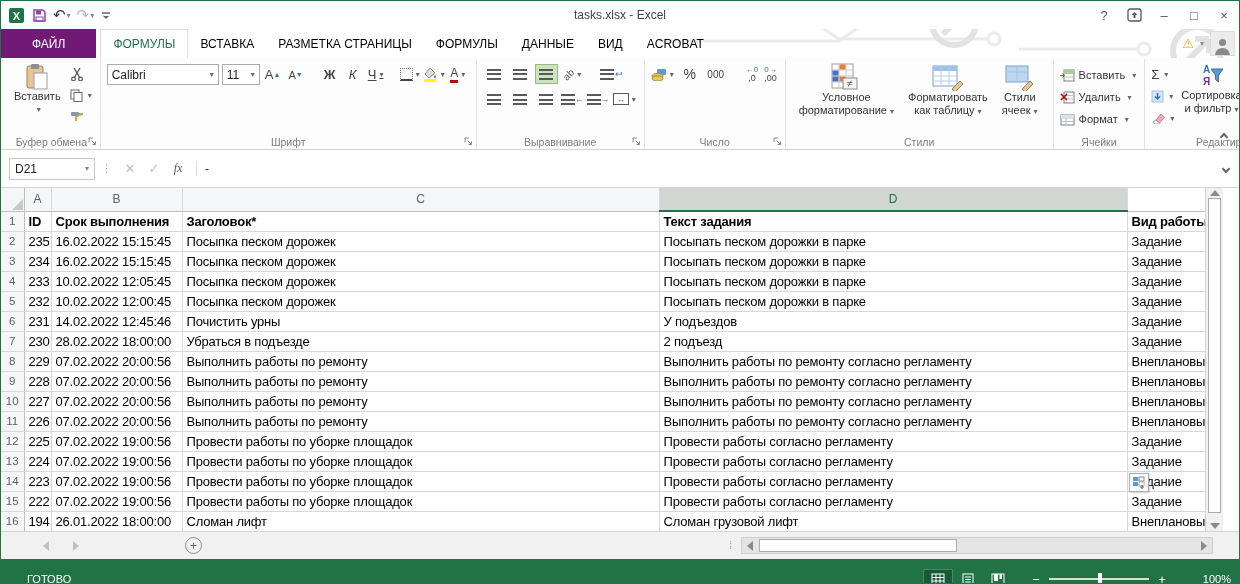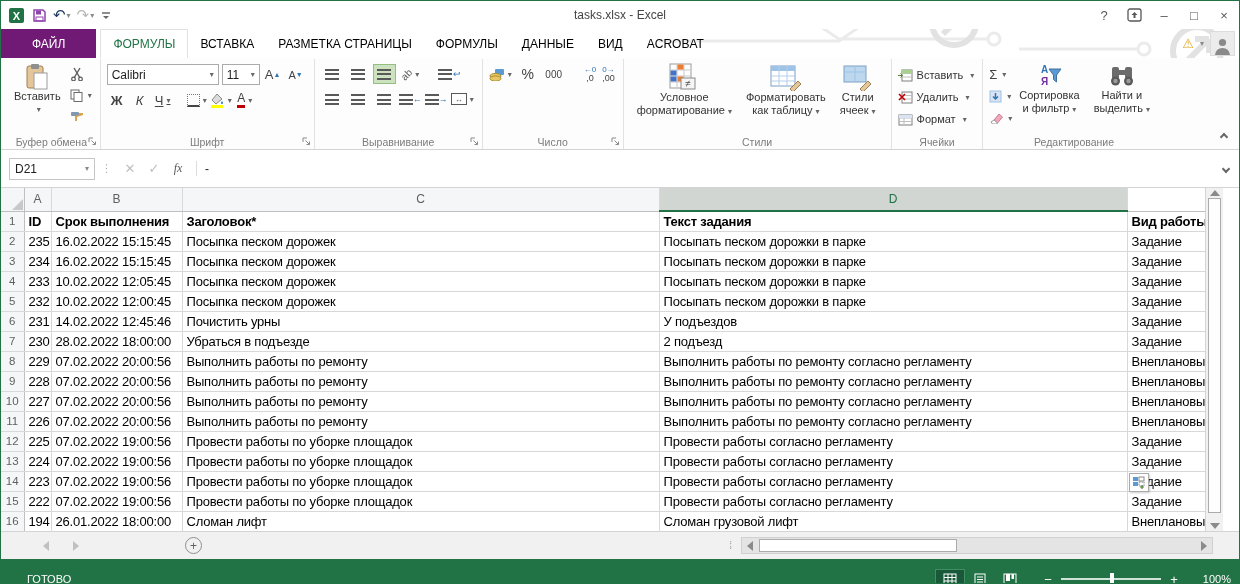--- a/index.html
+++ b/index.html
@@ -101,21 +101,21 @@
   .hsb .sp{flex:1}
   
   .statusbar{height:24px;background:#217346;color:#fff;display:flex;align-items:center;font-size:11px;padding:16px 8px 0 26px}
   .sright{margin-left:auto;display:flex;align-items:center}
   .viewbtn{width:30px;height:20px;display:flex;align-items:center;justify-content:center}
   .viewbtn.on{background:#19593a;border:1px solid #3e8d63}
   .zminus{margin-left:16px;font-size:13px;width:14px;text-align:center}
   .ztrack{width:100px;height:2px;background:#cfe3d7;position:relative;margin:0 6px}
   .zhandle{position:absolute;left:49px;top:-5px;width:4px;height:12px;background:#fff}
   .zplus{font-size:13px;width:14px;text-align:center}
-  .zlevel{margin-left:16px;width:34px;text-align:right}
+  .zlevel{margin-left:28px;width:34px;text-align:right}
 </style>
 </head>
 <body>
 
 <div class="window">
 
   <svg class="circuit" width="640" height="58" viewBox="0 0 640 58">
     <g stroke="#ebebeb" stroke-width="3" fill="none">
       <path d="M0 18 h210 l30 20 h150"></path>
         <path d="M60 40 h180 l26 -18 h120"></path>
@@ -226,21 +226,21 @@
       </div>
       <div class="glabel">Буфер обмена</div>
       <span class="launcher">
           <svg width="9" height="9">
             <path d="M1 1 h4 M1 1 v4 M3.5 3.5 l4 4 M7.5 4.5 v3 h-3" stroke="#8a8a8a" fill="none"></path>
           </svg>
         </span>
     </div>
 
     <div class="rgroup">
-      <div style="display:flex;flex-direction:column;gap:5px;padding-top:2px">
+      <div style="display:flex;flex-direction:row;gap:14px;padding-top:2px">
         <div class="frow">
           <div class="combo dd" style="width:112px">
               <span>Calibri</span>
             </div>
           <div class="combo dd" style="width:38px">
               <span>11</span>
             </div>
           <span class="tbtn">
               <span>A</span>
               <sup style="color:#2e75b6;font-size:7px">▲</sup>

